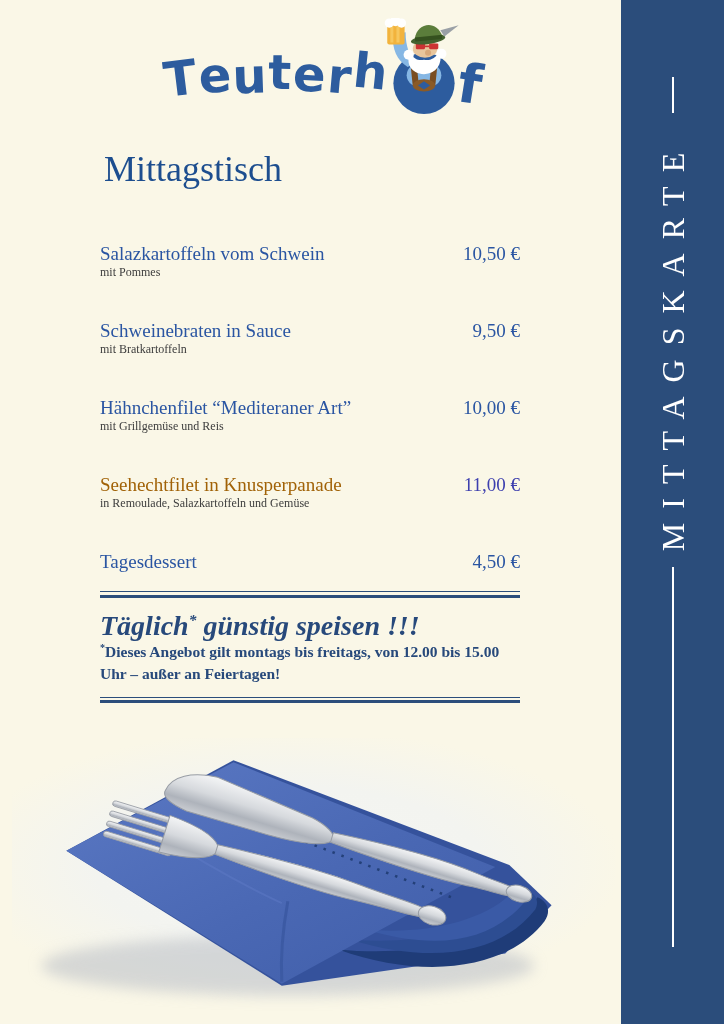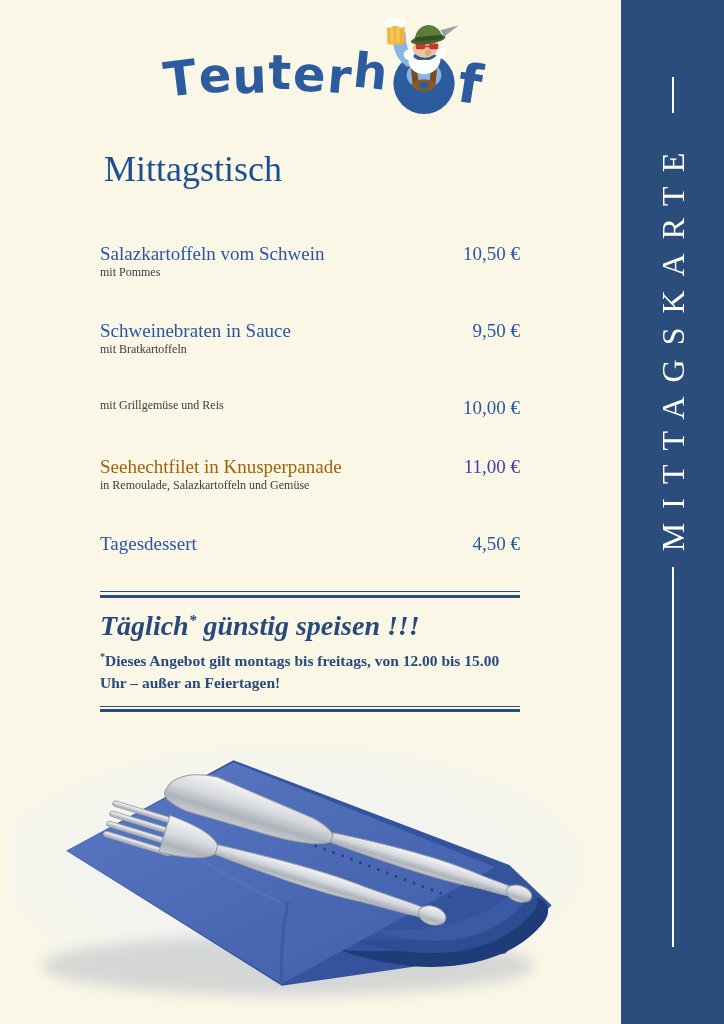--- a/index.html
+++ b/index.html
@@ -39,21 +39,21 @@
   
   .menu{position:absolute;left:100px;top:243px;width:420px;}
   .menu-item{position:relative;margin-bottom:39px;padding-right:92px;min-height:20px;}
   .mi-name{font-size:19px;line-height:21px;color:#2A55A2;}
   .mi-desc{font-size:12px;line-height:17px;color:#3C3C3C;}
   .mi-price{position:absolute;right:0;top:0;font-size:19px;color:#2A55A2;white-space:nowrap;}
 
   
   .promo{position:absolute;left:100px;top:591px;width:420px;color:#27497B;}
   .rule{height:2.5px;border-top:1.5px solid #2B4D7B;border-bottom:3px solid #2B4D7B;}
-  .promo-heading{margin:13px 0 9px 0;font-size:28px;line-height:1.1;
+  .promo-heading{margin:13px 0 0 0;font-size:28px;line-height:1.1;
                  font-style:italic;font-weight:bold;font-family:Liberation Serif, serif;}
   .promo-heading sup{font-size:55%;}
   .promo-note{margin:0 0 12px 0;font-size:15.5px;line-height:1.4;
               font-weight:bold;}
   .promo-note sup{font-size:65%;}
 
   
   .photo{position:absolute;left:12px;top:738px;width:604px;height:278px;
          background:radial-gradient(ellipse 58% 52% at 46% 46%,
                     #f5f6f2 0%, #f3f4f0 55%, rgba(250,247,231,0) 95%);}
@@ -110,20 +110,21 @@
     <div class="menu-item">
       <div class="mi-text">
         <div class="mi-name">Schweinebraten in Sauce</div>
         <div class="mi-desc">mit Bratkartoffeln</div>
       </div>
       <div class="mi-price">9,50 €</div>
     </div>
 
     <div class="menu-item">
       <div class="mi-text">
+        <div class="mi-name">Hähnchenfilet “Mediteraner Art”</div>
         <div class="mi-desc">mit Grillgemüse und Reis</div>
       </div>
       <div class="mi-price">10,00 €</div>
     </div>
 
     <div class="menu-item">
       <div class="mi-text">
         <div class="mi-name" style="color: #a16207;">Seehechtfilet in Knusperpanade</div>
         <div class="mi-desc">in Remoulade, Salazkartoffeln und Gemüse</div>
       </div>

